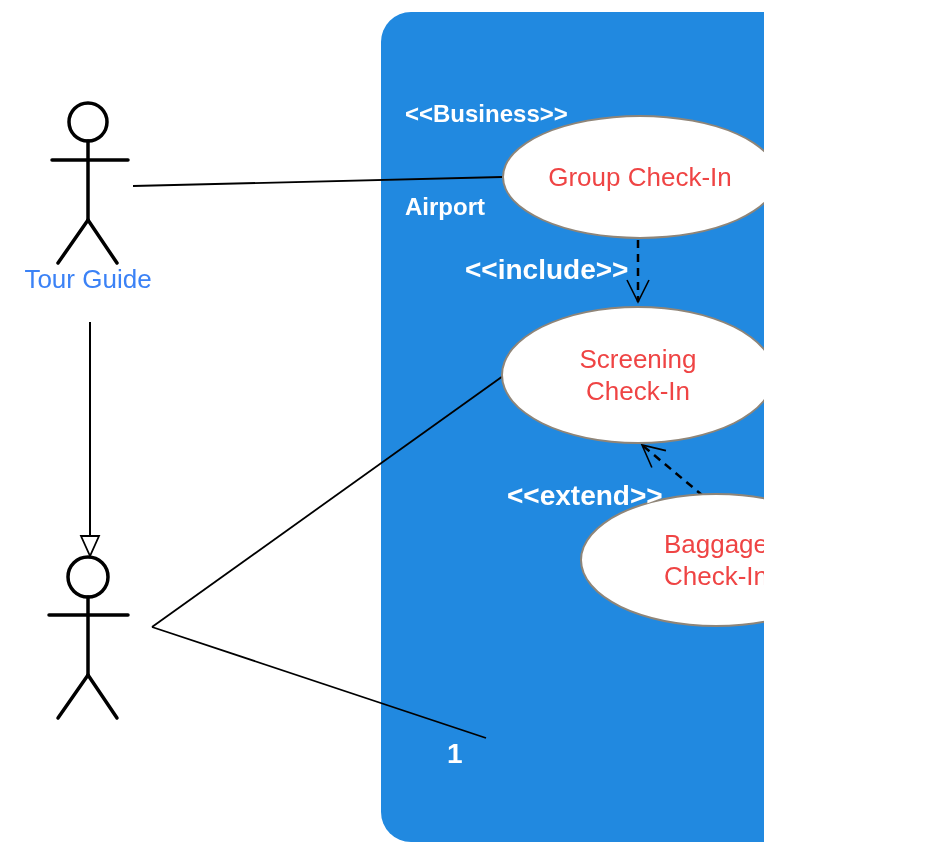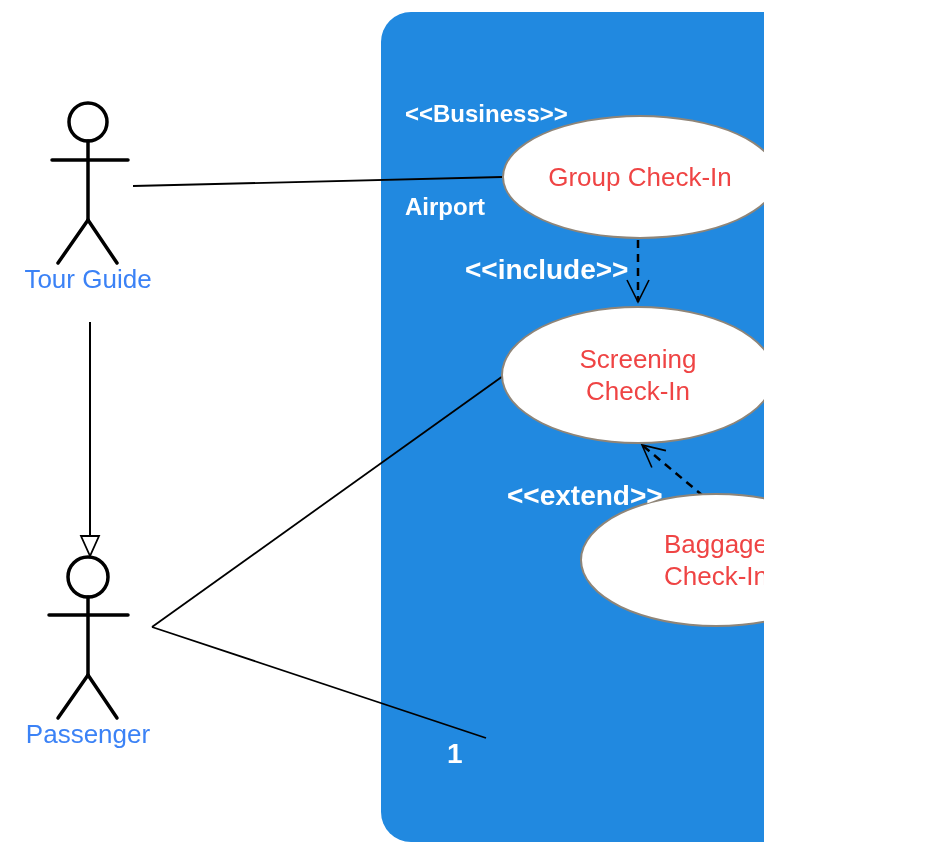--- a/index.html
+++ b/index.html
@@ -134,19 +134,18 @@
   <div class="usecase uc-individual">
     <span>Screening
 Check-In</span>
   </div>
   <div class="usecase uc-baggage">
     <span>Baggage
 Check-In</span>
   </div>
 
   <div class="actor-label lbl-tourguide">Tour Guide</div>
-  <div class="actor-label lbl-passenger">Passenger</div>
 
   <div class="edge-label lbl-include">&lt;&lt;include&gt;&gt;</div>
   <div class="edge-label lbl-extend">&lt;&lt;extend&gt;&gt;</div>
   <div class="edge-label lbl-mult">1</div>
 
 </div>
 
 </body></html>

